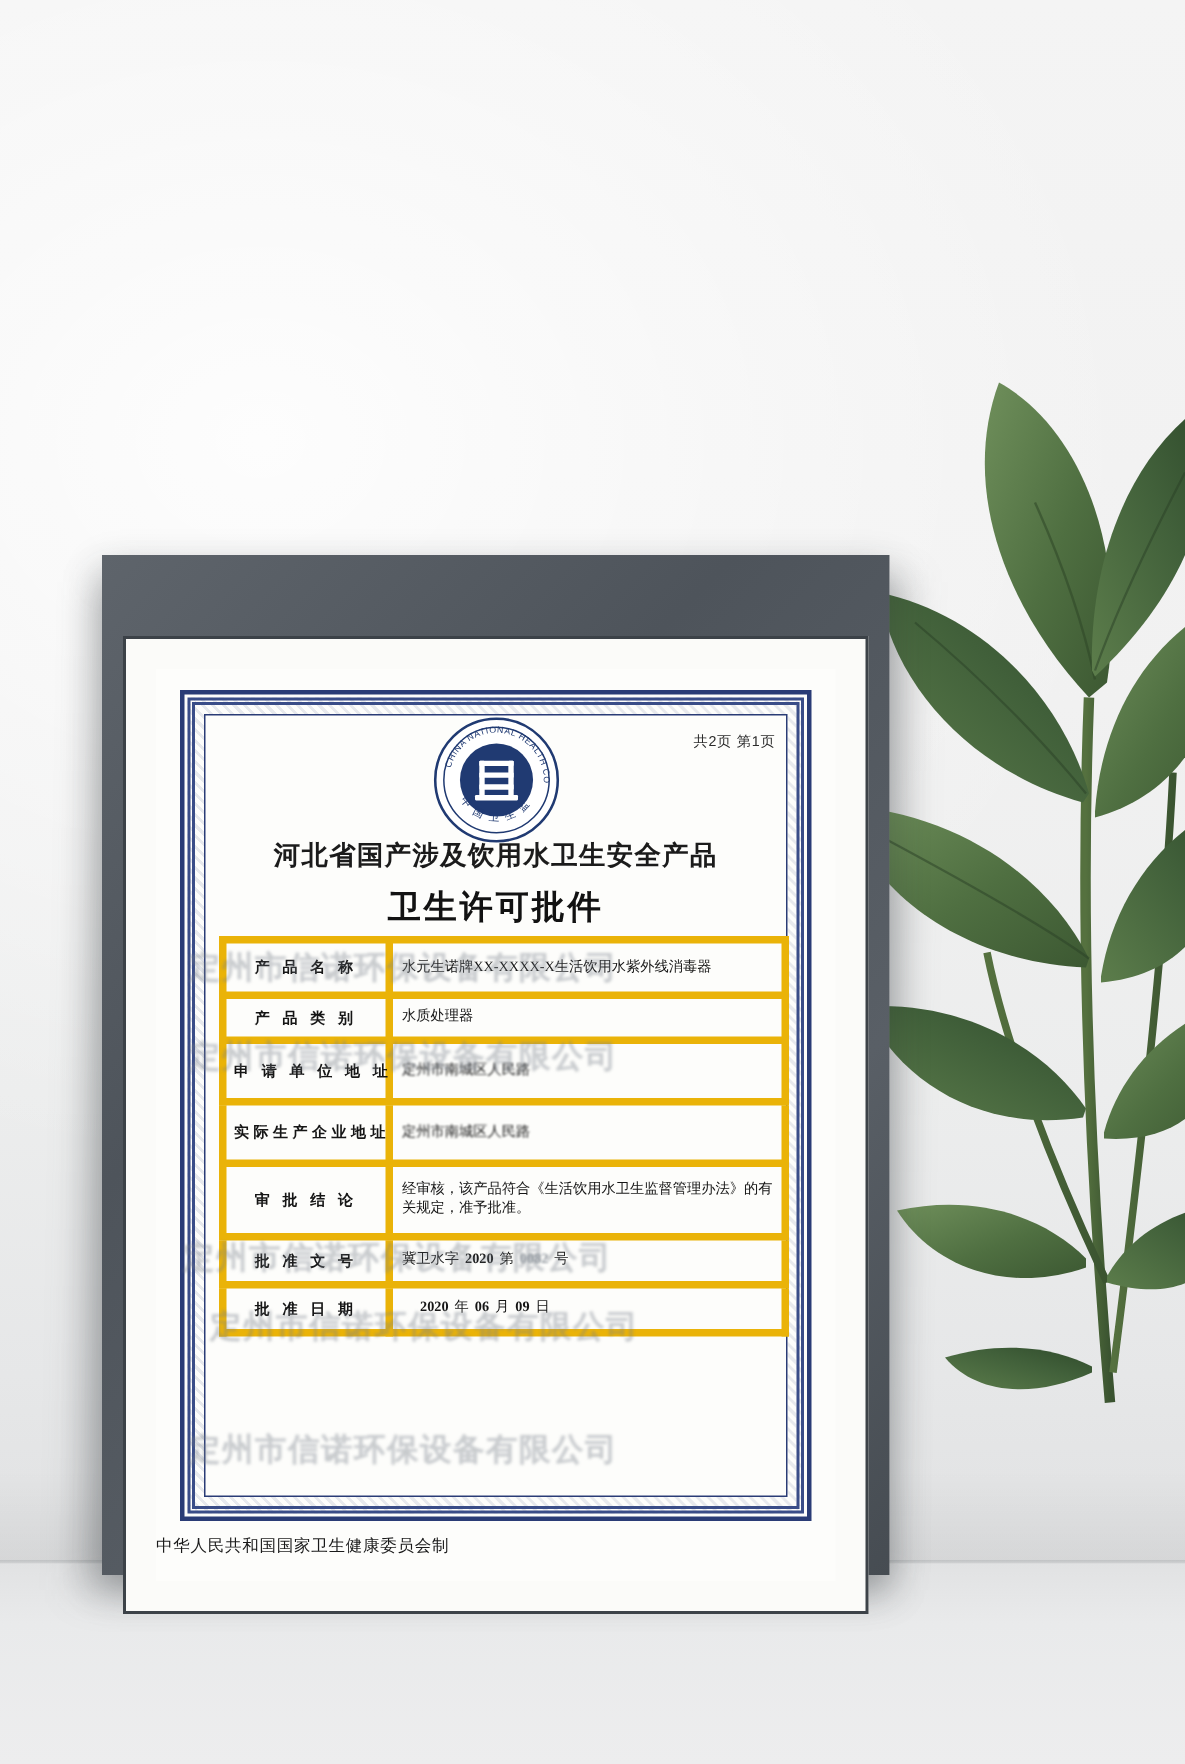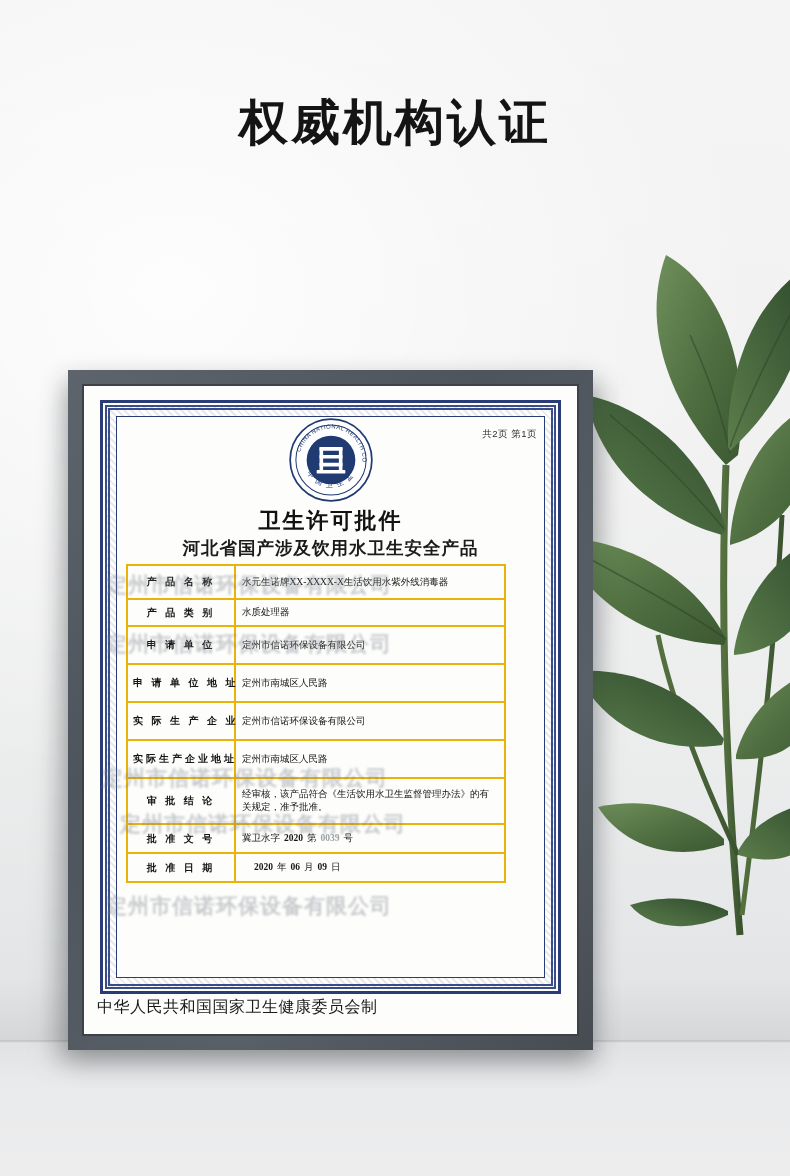--- a/index.html
+++ b/index.html
@@ -106,22 +106,23 @@
     box-sizing: border-box;
     z-index: 4;
     box-shadow: 0 10px 24px rgba(40,45,50,0.30);
   }
   #frame-inner-bevel {
     width: 100%;
     height: 100%;
     box-sizing: border-box;
     border: 2px solid #3c4248;
     background: #fbfbf9;
-    padding: 0;
+    padding: 20px;
     position: relative;
+    margin-top: 40px;
   }
   #paper {
     width: 100%;
     height: 100%;
     box-sizing: border-box;
     background: #fdfdfb;
     position: relative;
     overflow: hidden;
   }
 
@@ -197,21 +198,21 @@
   #cert-table {
     position: absolute;
     left: 42px;
     top: 178px;
     width: 380px;
     border-collapse: collapse;
     z-index: 7;
     table-layout: fixed;
   }
   #cert-table td {
-    border: 2px solid #eab308;
+    border: 5px solid #eab308;
     font-size: 9.5px;
     color: #151515;
     padding: 0 5px;
     vertical-align: middle;
   }
   #cert-table td.label {
     width: 96px;
     text-align: center;
     letter-spacing: 3px;
     font-family: "Liberation Serif", serif;
@@ -249,24 +250,24 @@
     align-items: center;
     gap: 2px;
     font-family: "Liberation Serif", serif;
     font-size: 9.5px;
   }
   .date-line .pre { margin-right: 8px; letter-spacing: 1px; }
   .date-line .num { font-weight: 700; margin: 0 2px; }
 
   #cert-footer {
     position: absolute;
-    left: 13px;
+    left: 0;
     bottom: 16px;
     font-family: Liberation Serif, serif;
-    font-size: 16px;
+    font-size: 11px;
     color: #1a1a1a;
     letter-spacing: 0.5px;
     z-index: 7;
   }
 
   
   #watermarks {
     position: absolute;
     inset: 0;
     z-index: 8;
@@ -292,21 +293,20 @@
 </head>
 <body>
 
 <div id="backdrop"></div>
 <div id="wall-shade"></div>
 <div id="wall-corner-shadow"></div>
 <div id="floor"></div>
 <div id="floor-line"></div>
 
 <div id="headline">
-  <div class="l1">权威机构认证</div>
 </div>
 
 <svg id="plant" viewBox="0 0 320 730" xmlns="http://www.w3.org/2000/svg">
   <defs>
     <linearGradient id="lf1" x1="0" y1="0" x2="1" y2="1">
       <stop offset="0%" stop-color="#6f8f5b"></stop>
       <stop offset="55%" stop-color="#4f6f41"></stop>
       <stop offset="100%" stop-color="#3c5832"></stop>
     </linearGradient>
     <linearGradient id="lf2" x1="0" y1="1" x2="1" y2="0">
@@ -382,62 +382,54 @@
         <path id="arcBot" d="M 22 60 A 38 38 0 0 0 98 60" fill="none"></path>
         <text font-size="8.2" fill="#203a72" font-family="Liberation Sans, sans-serif" letter-spacing="0.6">
           <textPath href="#arcTop" startOffset="8%">CHINA NATIONAL HEALTH COMMISSION</textPath>
         </text>
         <text font-size="10" fill="#203a72" font-family="Liberation Serif, serif" letter-spacing="2">
           <textPath href="#arcBot" startOffset="16%">中 国 卫 生 监</textPath>
         </text>
       </svg>
 
       <div id="cert-titles">
+        <div id="cert-title-1">河北省国产涉及饮用水卫生安全产品</div>
         <div id="cert-title-2">卫生许可批件</div>
-        <div id="cert-title-1">河北省国产涉及饮用水卫生安全产品</div>
       </div>
 
       <table id="cert-table">
         <tbody>
           <tr class="r-name">
             <td class="label">产 品 名 称</td>
             <td class="value blurredish">水元生诺牌XX-XXXX-X生活饮用水紫外线消毒器</td>
           </tr>
           <tr class="r-type">
             <td class="label">产 品 类 别</td>
             <td class="value">水质处理器</td>
           </tr>
-          <tr class="r-applicant">
-            <td class="label">申 请 单 位</td>
-            <td class="value">定州市信诺环保设备有限公司</td>
-          </tr>
           <tr class="r-applicant-addr">
             <td class="label">申 请 单 位 地 址</td>
             <td class="value ghost">定州市南城区人民路</td>
-          </tr>
-          <tr class="r-maker">
-            <td class="label">实 际 生 产 企 业</td>
-            <td class="value">定州市信诺环保设备有限公司</td>
           </tr>
           <tr class="r-maker-addr">
             <td class="label">实际生产企业地址</td>
             <td class="value ghost">定州市南城区人民路</td>
           </tr>
           <tr class="r-conclusion">
             <td class="label">审 批 结 论</td>
             <td class="value">经审核，该产品符合《生活饮用水卫生监督管理办法》的有关规定，准予批准。</td>
           </tr>
           <tr class="r-no">
             <td class="label">批 准 文 号</td>
             <td class="value">
               <span class="date-line">
                 <span>冀卫水字</span>
                 <span class="num">2020</span>
                 <span>第</span>
-                <span class="num ghost">0039</span>
+                <span class="num ghost">0082</span>
                 <span>号</span>
               </span>
             </td>
           </tr>
           <tr class="r-date">
             <td class="label">批 准 日 期</td>
             <td class="value">
               <span class="date-line">
                 <span class="pre"></span>
                 <span class="num">2020</span>

